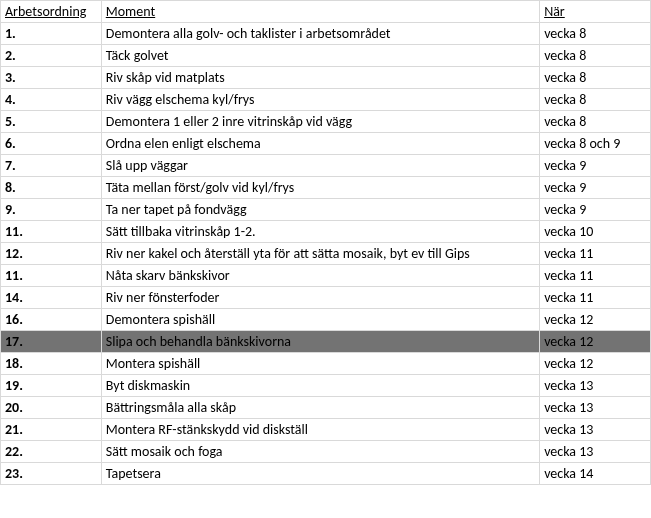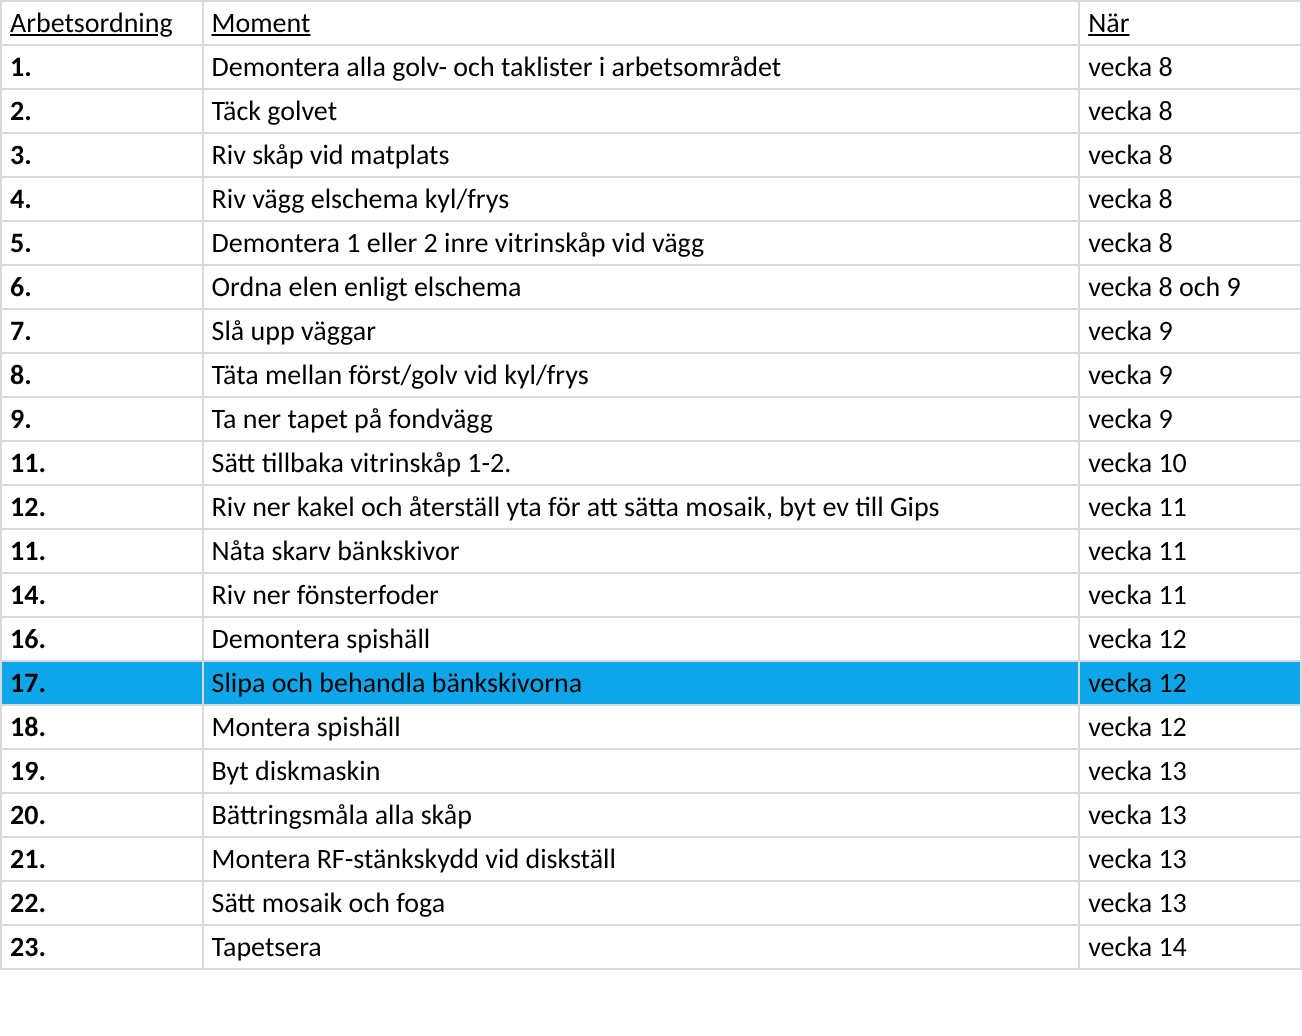--- a/index.html
+++ b/index.html
@@ -29,21 +29,21 @@
     overflow: hidden;
     white-space: nowrap;
     color: #000;
   }
   th {
     font-weight: normal;
     text-decoration: underline;
     border-bottom: 1px solid #d9d9d9;
   }
   .num { font-weight: bold; }
-  tr.hl td { background: #0ea5e9; color: #000; }
+  tr.hl td { background: #737373; color: #000; }
   .sheet-edge-right { border-right: 1px solid #d9d9d9; }
 </style>
 </head>
 <body>
 
 <table>
   <colgroup>
     <col class="c1">
       <col class="c2">
       <col class="c3">

